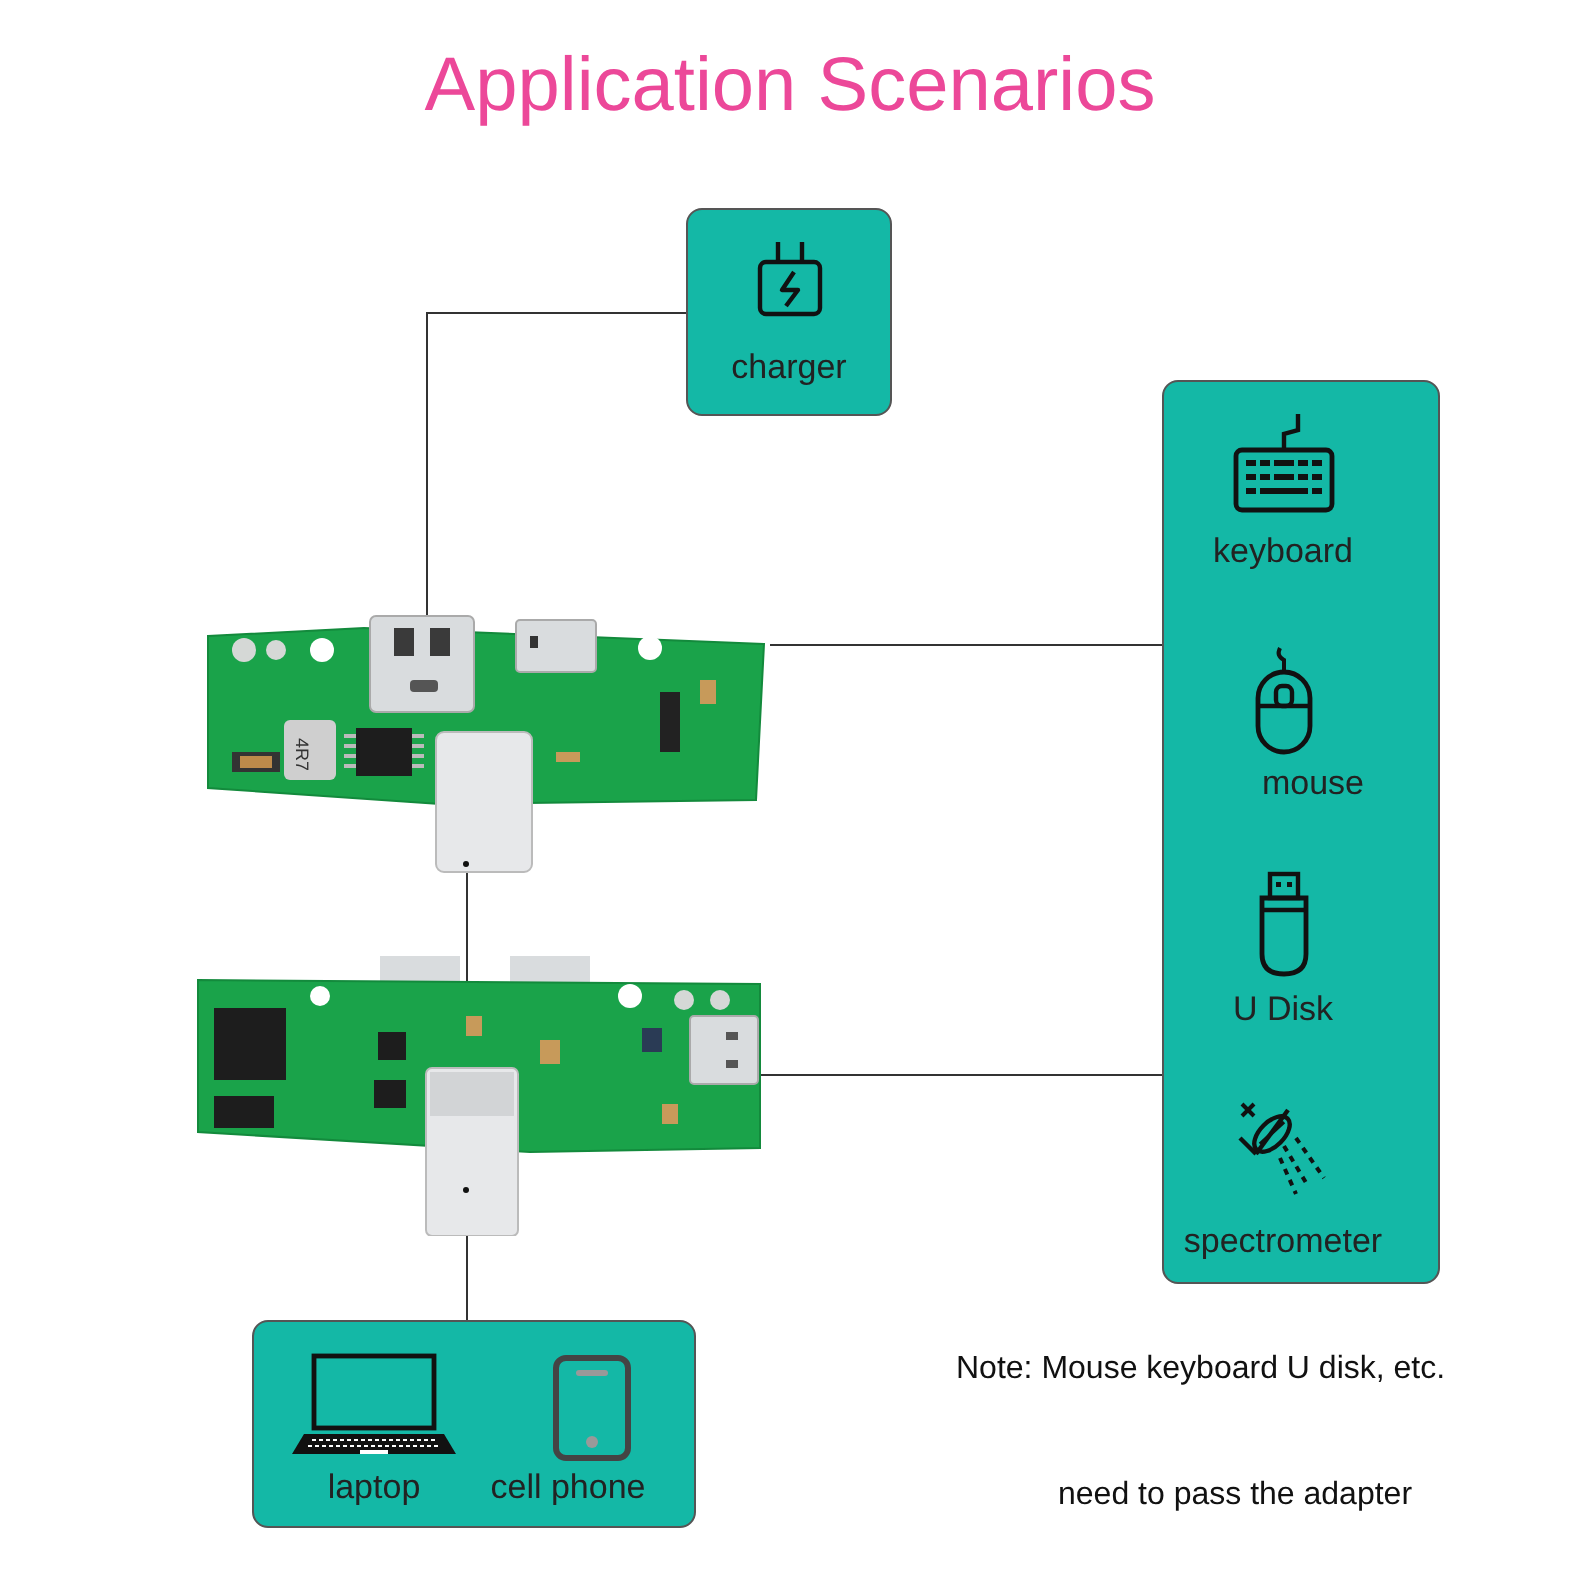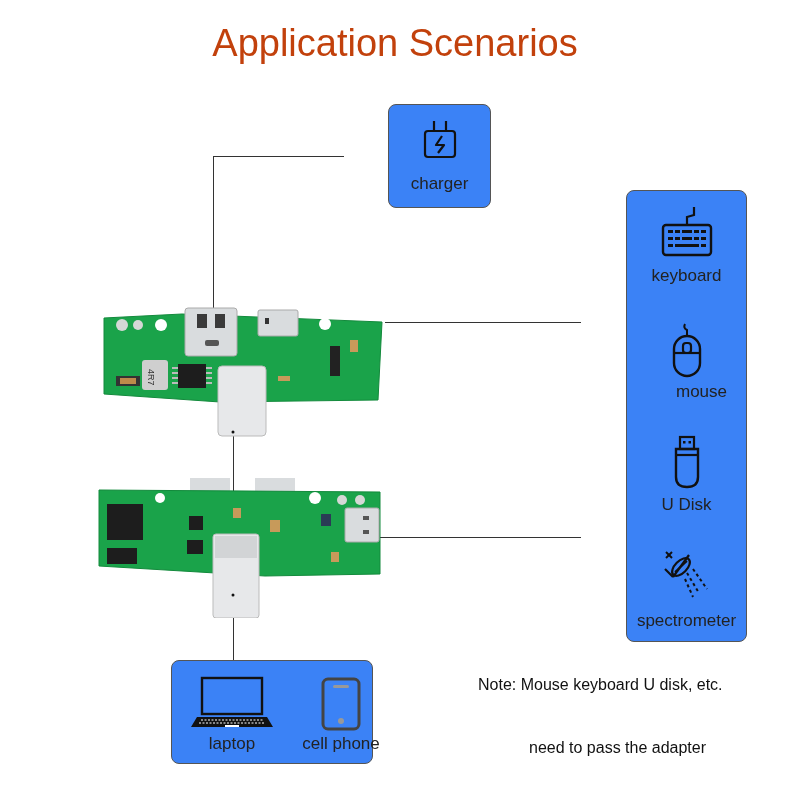--- a/index.html
+++ b/index.html
@@ -1,20 +1,20 @@
 <!DOCTYPE html>
 <html><head>
 <meta charset="utf-8">
 <style>
   html, body { margin: 0; padding: 0; background: #ffffff; }
   body { width: 790px; height: 796px; position: relative; overflow: hidden;
          font-family: "Liberation Sans", "DejaVu Sans", sans-serif; color: #111; }
   .abs { position: absolute; }
-  .title { left: 0; width: 790px; top: 22px; text-align: center; font-size: 38px; color: #c2410c; }
-  .box { position: absolute; border: 1.2px solid #555; border-radius: 8px; background: #3b82f6; box-sizing: border-box; margin-left: 45px; }
+  .title { left: 0; width: 790px; top: 22px; text-align: center; font-size: 38px; color: #ec4899; }
+  .box { position: absolute; border: 1.2px solid #555; border-radius: 8px; background: #14b8a6; box-sizing: border-box; }
   .label { position: absolute; font-size: 17px; color: #222; text-align: center; white-space: nowrap; }
   .line { position: absolute; background: #333; }
   .note { position: absolute; font-size: 16px; color: #111; }
   .pcb { position: absolute; }
 </style>
 </head>
 <body>
 
 <div class="abs title">Application Scenarios</div>
 
@@ -27,21 +27,21 @@
 <div class="box" style="left:343px; top:104px; width:103px; height:104px;">
   <svg class="abs" style="left:33px; top:14px;" width="36" height="40" viewBox="0 0 36 40">
     <line x1="12" y1="2" x2="12" y2="12" stroke="#111" stroke-width="2.2"></line>
     <line x1="24" y1="2" x2="24" y2="12" stroke="#111" stroke-width="2.2"></line>
     <rect x="3" y="12" width="30" height="26" rx="3" fill="none" stroke="#111" stroke-width="2.2"></rect>
     <polyline points="20,17 14,26 22,26 16,34" fill="none" stroke="#111" stroke-width="2.2" stroke-linejoin="round"></polyline>
   </svg>
   <div class="label" style="left:0; width:101px; top:69px;">charger</div>
 </div>
 
-<div class="box" style="left:581px; top:190px; width:121px; height:452px;">
+<div class="box" style="left:581px; top:190px; width:139px; height:452px;">
 
   <svg class="abs" style="left:33px; top:14px;" width="54" height="56" viewBox="0 0 54 56">
     <path d="M34 2 L34 10 L27 12 L27 20" fill="none" stroke="#111" stroke-width="2.2"></path>
     <rect x="3" y="20" width="48" height="30" rx="3" fill="none" stroke="#111" stroke-width="2.4"></rect>
     <g fill="#111">
       <rect x="8" y="25" width="5" height="3"></rect>
         <rect x="15" y="25" width="5" height="3"></rect>
         <rect x="22" y="25" width="10" height="3"></rect>
         <rect x="34" y="25" width="5" height="3"></rect>
         <rect x="41" y="25" width="5" height="3"></rect>
@@ -141,34 +141,34 @@
     <rect x="175" y="42" width="10" height="12" fill="#c79a5a"></rect>
   <rect x="236" y="74" width="8" height="10" fill="#c79a5a"></rect>
   <rect x="250" y="30" width="34" height="34" rx="2" fill="#d9dcde" stroke="#aaa"></rect>
   <rect x="268" y="38" width="6" height="4" fill="#555"></rect>
     <rect x="268" y="52" width="6" height="4" fill="#555"></rect>
   <rect x="118" y="56" width="46" height="84" rx="3" fill="#e7e8ea" stroke="#bbb"></rect>
   <rect x="120" y="58" width="42" height="22" fill="#d2d4d6"></rect>
   <circle cx="138" cy="117" r="1.5" fill="#111"></circle>
 </svg>
 
-<div class="box" style="left:126px; top:660px; width:202px; height:104px;">
+<div class="box" style="left:126px; top:660px; width:222px; height:104px;">
   <svg class="abs" style="left:17px; top:14px;" width="86" height="56" viewBox="0 0 86 56">
     <rect x="13" y="3" width="60" height="36" fill="none" stroke="#111" stroke-width="2.4"></rect>
     <path d="M8 42 L78 42 L84 52 L2 52 Z" fill="#111"></path>
     <g stroke="#fff" stroke-width="1" stroke-dasharray="2 1.5">
       <line x1="12" y1="45" x2="74" y2="45"></line>
       <line x1="10" y1="48" x2="76" y2="48"></line>
     </g>
     <rect x="36" y="50" width="14" height="2" fill="#fff"></rect>
   </svg>
   <div class="label" style="left:22px; width:76px; top:73px;">laptop</div>
 
   <svg class="abs" style="left:148px; top:16px;" width="42" height="54" viewBox="0 0 42 54">
     <rect x="3" y="2" width="36" height="50" rx="5" fill="none" stroke="#444" stroke-width="3"></rect>
     <rect x="13" y="8" width="16" height="3" rx="1.5" fill="#999"></rect>
     <circle cx="21" cy="44" r="3" fill="#999"></circle>
   </svg>
-  <div class="label" style="left:120px; width:98px; top:73px;">cell phone</div>
+  <div class="label" style="left:108px; width:98px; top:73px;">cell phone</div>
 </div>
 
 <div class="note" style="left:478px; top:676px;">Note: Mouse keyboard U disk, etc.</div>
 <div class="note" style="left:529px; top:700px;margin-top:39px;">need to pass the adapter</div>
 
 </body></html>

